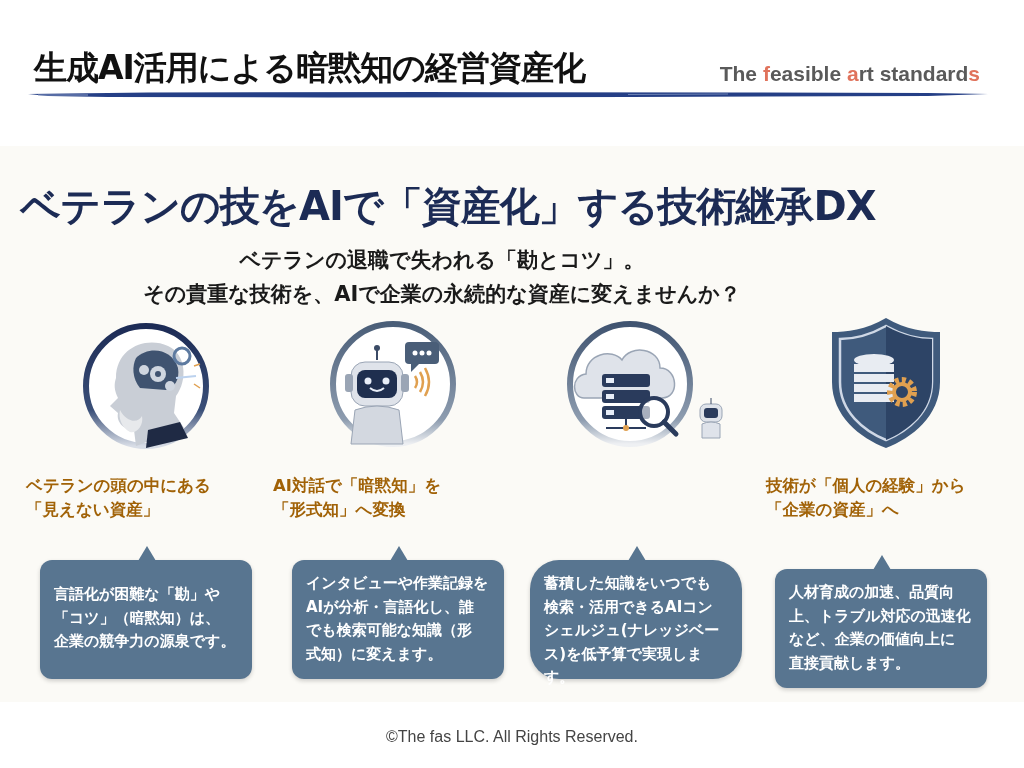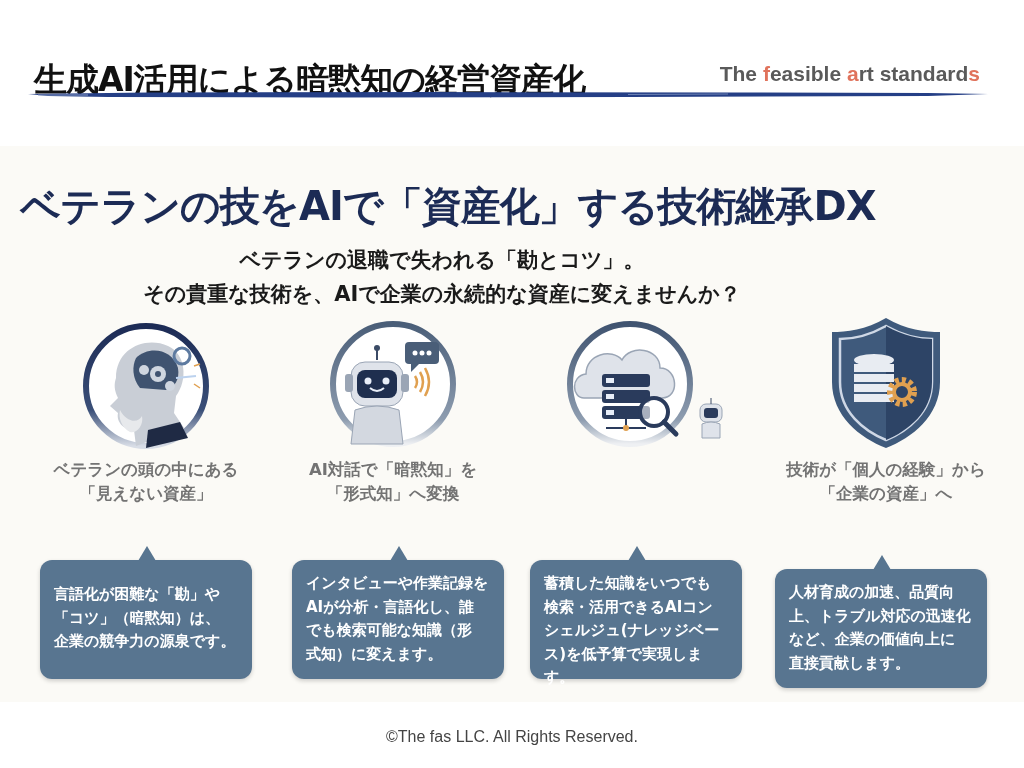--- a/index.html
+++ b/index.html
@@ -3,21 +3,20 @@
   <meta charset="utf-8">
   <style>
     * { box-sizing: border-box; margin: 0; padding: 0; }
     html, body { width: 1024px; height: 768px; overflow: hidden; background: #ffffff; }
     body { position: relative; font-family: "DejaVu Sans", "Liberation Sans", sans-serif; color: #111; }
 
     .header-title {
       position: absolute; left: 34px; top: 48px;
       font-size: 33px; font-weight: bold; color: #111; letter-spacing: -1px;
       line-height: 40px;
-      margin-top: 12px;
     }
     .brand {
       position: absolute; right: 44px; top: 62px;
       font-family: "Liberation Sans", sans-serif; font-size: 21px; font-weight: bold;
       color: #5a5a5a; letter-spacing: 0px;
     }
     .brand .accent { color: #e0735c; }
     .brush-line {
       position: absolute; left: 28px; top: 90px; width: 960px; height: 10px;
     }
@@ -35,22 +34,22 @@
       position: absolute; left: 0; width: 884px; text-align: center;
       font-size: 21px; font-weight: bold; color: #1a1a1a; line-height: 30px;
     }
     .sub1 { top: 245px; }
     .sub2 { top: 279px; }
 
     .col { position: absolute; top: 318px; width: 240px; }
     .icon-wrap { position: relative; width: 240px; height: 140px; }
     .icon-wrap svg { position: absolute; left: 50%; top: 0; transform: translateX(-50%); }
     .caption {
-      margin-top: 0; text-align: center; font-size: 16.5px; font-weight: bold;
-      color: #737373; line-height: 24px; white-space: pre-line;
+      margin-top: 16px; text-align: left; font-size: 16.5px; font-weight: bold;
+      color: #a16207; line-height: 24px; white-space: pre-line;
     }
 
     .bubble {
       position: absolute; top: 560px; width: 212px; height: 119px;
       background: #587590; border-radius: 12px;
       box-shadow: 0 2px 4px rgba(0,0,0,0.18);
       padding: 12px 10px 10px 14px;
       color: #ffffff; font-size: 15px; font-weight: bold; line-height: 23.5px;
       white-space: pre-line;
     }
@@ -197,21 +196,21 @@
 「企業の資産」へ</div>
 </div>
 
 <div class="bubble b1" style="left:40px;">言語化が困難な「勘」や
 「コツ」（暗黙知）は、
 企業の競争力の源泉です。</div>
 <div class="bubble" style="left:292px;">インタビューや作業記録を
 AIが分析・言語化し、誰
 でも検索可能な知識（形
 式知）に変えます。</div>
-<div class="bubble" style="left:530px;">蓄積した知識をいつでも
+<div class="bubble" style="left:530px;border-radius:29px;">蓄積した知識をいつでも
 検索・活用できるAIコン
 シェルジュ(ナレッジベー
 ス)を低予算で実現します。</div>
 <div class="bubble" style="left:775px;margin-top:9px;">人材育成の加速、品質向
 上、トラブル対応の迅速化
 など、企業の価値向上に
 直接貢献します。</div>
 
 <div class="footer">©The fas LLC. All Rights Reserved.</div>
 

